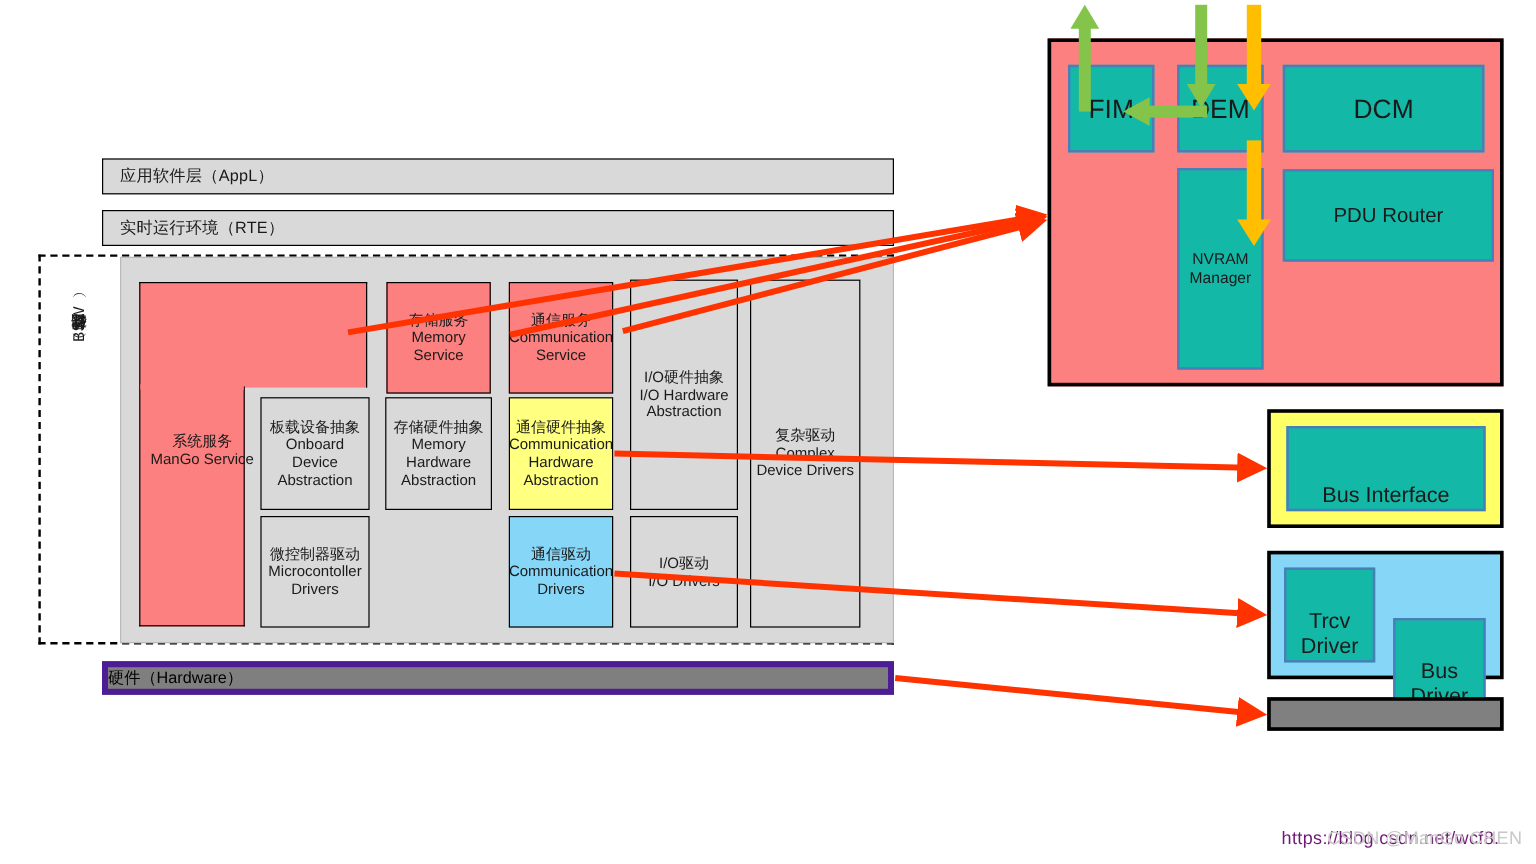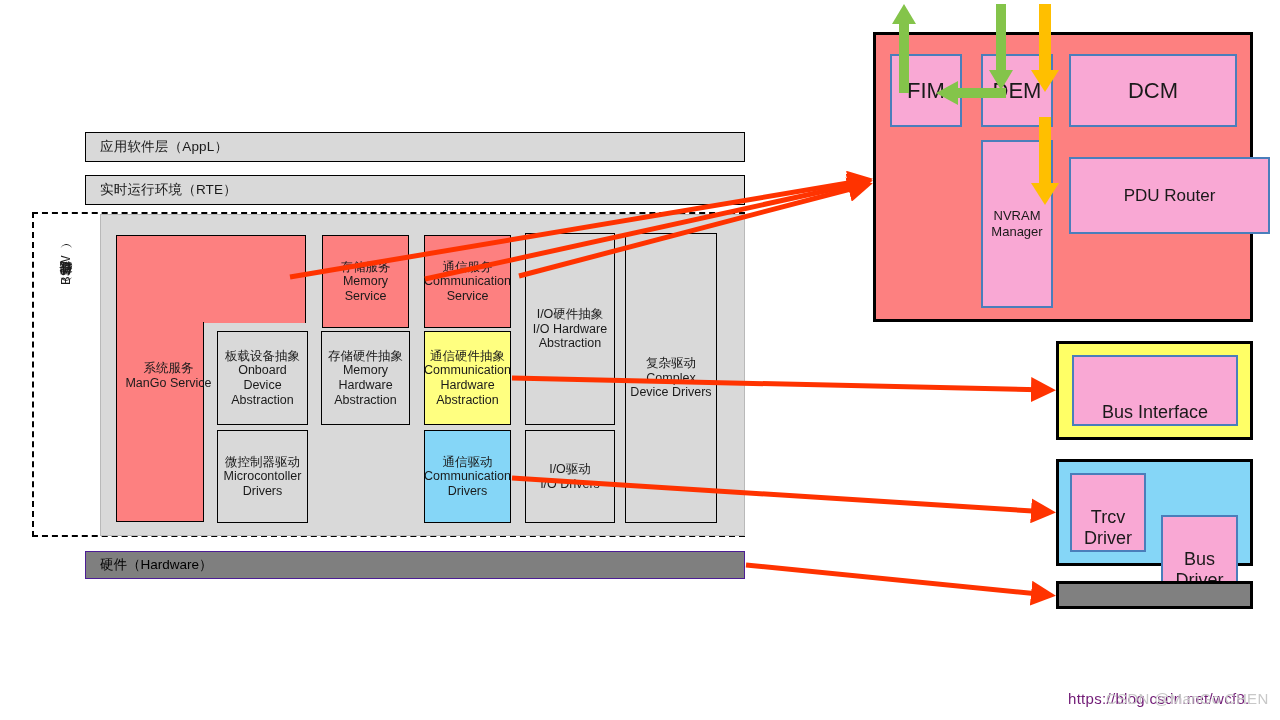--- a/index.html
+++ b/index.html
@@ -11,22 +11,22 @@
   #stage{position:absolute;left:0;top:0;width:1280px;height:720px;}
   .abs{position:absolute;box-sizing:border-box;}
 
   
   .bar{
     background:#d9d9d9;border:1px solid #000;
     display:flex;align-items:center;padding-left:14px;
     font-size:13.5px;letter-spacing:.2px;
   }
   .hwbar{
-    background:#7f7f7f;border:1px solid #4c1d95;
-    display:flex;align-items:center;padding-left:14px;
+    background:#7f7f7f;border:5px solid #4c1d95;
+    display:flex;align-items:center;
     font-size:13.5px;color:#000;
   }
   .bswdash{border:2px dashed #000;background:transparent;}
   .bswbody{background:#d9d9d9;border:1px solid #b9b9b9;}
   .bswlabel{
     font-size:13px;line-height:1.05;text-align:center;
     writing-mode:vertical-rl;
     transform:rotate(180deg);
     white-space:nowrap;
     display:flex;align-items:center;justify-content:center;
@@ -47,21 +47,21 @@
   .lshape-top{background:#fd8080;border:1px solid #000;border-bottom:none;}
   .lshape-bot{background:#fd8080;border:1px solid #000;border-top:none;}
   .lshape-label{
     display:flex;flex-direction:column;align-items:center;justify-content:center;
     text-align:center;font-size:12.5px;line-height:1.18;pointer-events:none;
   }
 
   
   .redpanel{background:#fd8080;border:3px solid #000;}
   .wbox{
-    background:#f9a8d4;border:2px solid #4a7ebb;
+    background:#14b8a6;border:2px solid #4a7ebb;
     display:flex;align-items:center;justify-content:center;
     text-align:center;
   }
   .yellowpanel{background:#ffff66;border:3px solid #000;}
   .cyanpanel{background:#85d6f7;border:3px solid #000;}
   .greypanel{background:#808080;border:3px solid #000;}
 
   .t22{font-size:22px;}
   .t17{font-size:17px;}
   .t13{font-size:13px;line-height:1.2;}
@@ -171,21 +171,21 @@
   </div>
 
   <div class="abs wbox t22" style="left:1069px;top:54px;width:168px;height:73px;">
     <span>DCM</span>
   </div>
 
   <div class="abs wbox t13" style="left:981px;top:140px;width:72px;height:168px;">
     <span style="display:block;width:62px;">NVRAM Manager</span>
   </div>
 
-  <div class="abs wbox t17" style="left:1069px;top:157px;width:201px;height:77px;">
+  <div class="abs wbox t17" style="left:1069px;top:141px;width:176px;height:77px;">
     <span>PDU Router</span>
   </div>
 
 
   <div class="abs yellowpanel" style="left:1056px;top:341px;width:197px;height:99px;"></div>
   <div class="abs wbox t19" style="left:1072px;top:355px;width:166px;height:71px;">
     <span>Bus Interface</span>
   </div>
 
   <div class="abs cyanpanel" style="left:1056px;top:459px;width:197px;height:107px;"></div>

